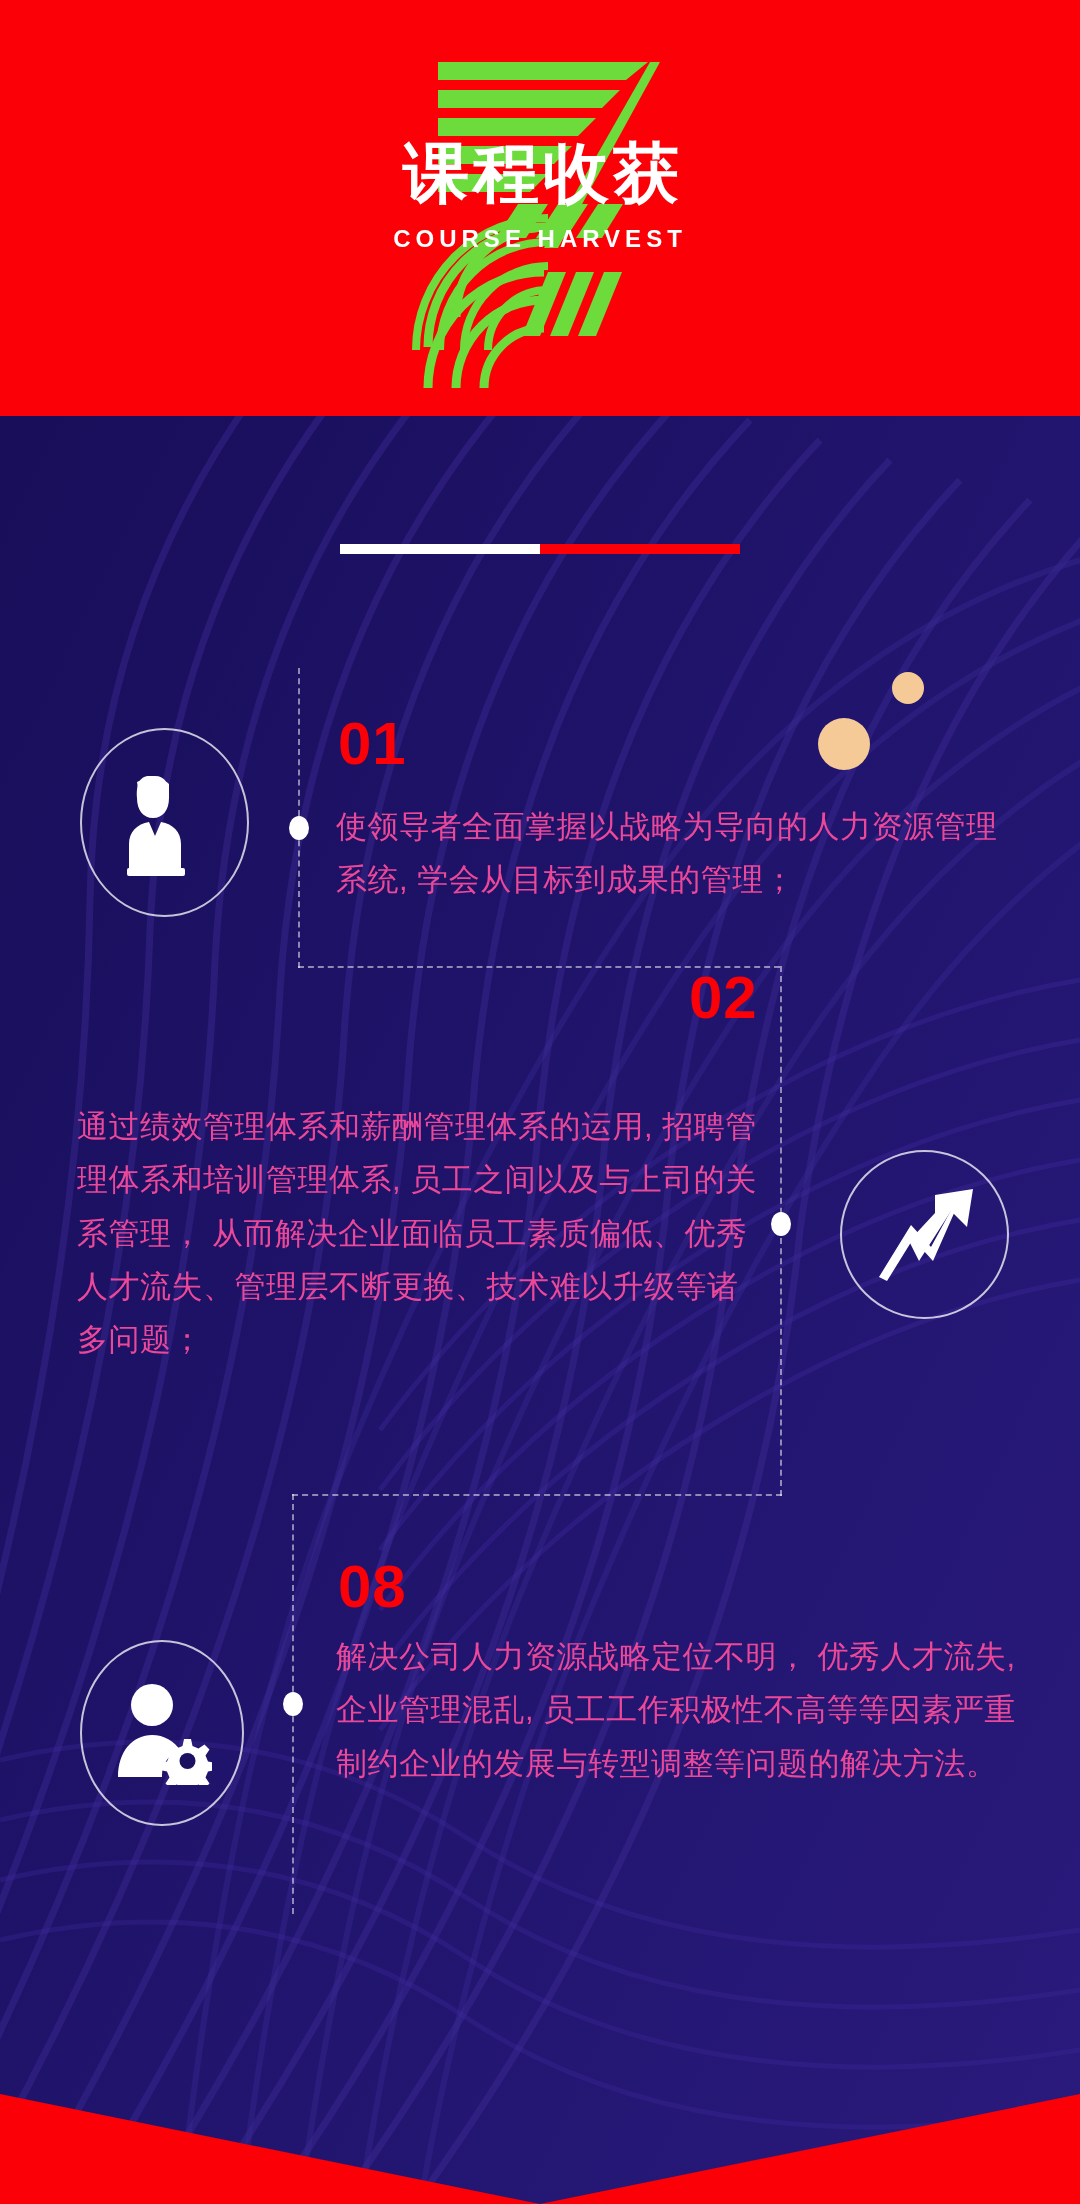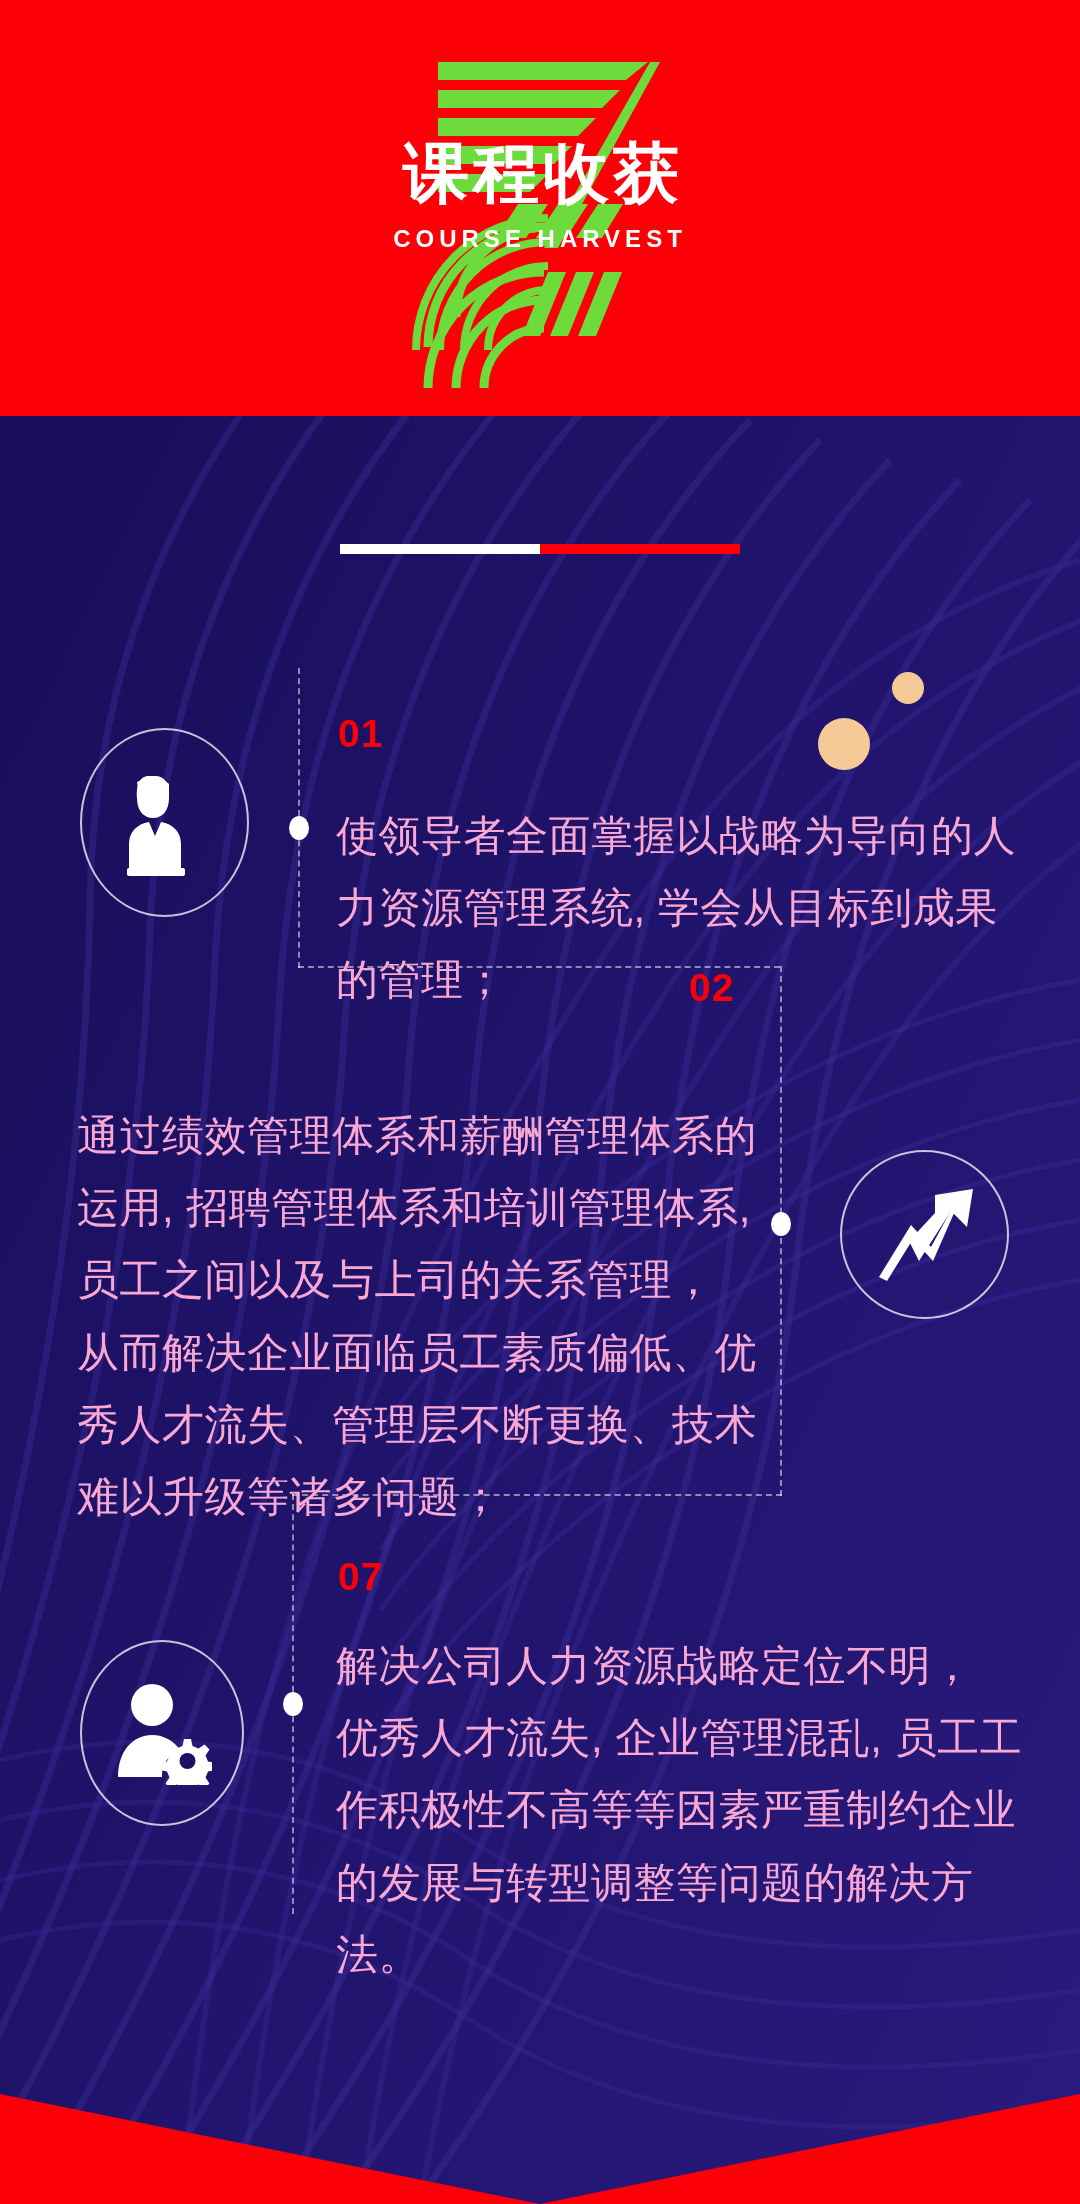--- a/index.html
+++ b/index.html
@@ -64,30 +64,30 @@
   #ic3{left:80px;top:1640px;width:160px;height:182px;}
 
   
   .bullet{position:absolute;width:20px;height:24px;border-radius:50%;background:#ffffff;z-index:7;}
   #b1{left:289px;top:816px;}
   #b2{left:771px;top:1212px;}
   #b3{left:283px;top:1692px;}
 
   
   .num{
-    position:absolute;color:#FB0007;font-size:39px;font-weight:bold;
+    position:absolute;color:#FB0007;font-size:60px;font-weight:bold;
     letter-spacing:1px;z-index:6;line-height:1;
   }
   #n1{left:338px;top:714px;}
   #n2{left:655px;top:968px;margin-left:34px;}
   #n3{left:338px;top:1557px;}
 
   .body-text{
-    position:absolute;color:#f9a8d4;z-index:6;
-    font-size:42px;line-height:1.72;font-weight:500;
+    position:absolute;color:#ec4899;z-index:6;
+    font-size:31px;line-height:1.72;font-weight:500;
     letter-spacing:.5px;
   }
   #t1{left:336px;top:800px;width:690px;}
   #t2{left:68px;top:1100px;width:690px;margin-left:9px;}
   #t3{left:336px;top:1630px;width:690px;}
   #t2{text-align:left;}
 
   
   .footer{
     position:absolute;left:0;bottom:0;width:1080px;height:150px;z-index:5;
@@ -231,21 +231,21 @@
         <circle cx="40" cy="24" r="21"></circle>
         <path d="M6 96 C6 70 21 54 40 54 C52 54 62 60 69 70 C58 72 50 82 50 94 L50 96 Z"></path>
         <path d="M72 58 l7 0 1.5 7 6 2.5 6-4 5 5 -4 6 2.5 6 7 1.5 0 7 -7 1.5 -2.5 6 4 6 -5 5 -6-4 -6 2.5 -1.5 7 -7 0 -1.5-7 -6-2.5 -6 4 -5-5 4-6 -2.5-6 -7-1.5 0-7 7-1.5 2.5-6 -4-6 5-5 6 4 6-2.5 Z"></path>
         <circle cx="75.5" cy="80" r="8" fill="#1b1160"></circle>
       </g>
     </svg>
   </div>
 
   <div class="num" id="n1">01</div>
   <div class="num" id="n2">02</div>
-  <div class="num" id="n3">07</div>
+  <div class="num" id="n3">08</div>
 
   <div class="body-text" id="t1">使领导者全面掌握以战略为导向的人力资源管理系统, 学会从目标到成果的管理；</div>
   <div class="body-text" id="t2">通过绩效管理体系和薪酬管理体系的运用, 招聘管理体系和培训管理体系, 员工之间以及与上司的关系管理， 从而解决企业面临员工素质偏低、优秀人才流失、管理层不断更换、技术难以升级等诸多问题；</div>
   <div class="body-text" id="t3">解决公司人力资源战略定位不明， 优秀人才流失, 企业管理混乱, 员工工作积极性不高等等因素严重制约企业的发展与转型调整等问题的解决方法。</div>
 
   <svg class="footer" viewBox="0 0 1080 150" preserveAspectRatio="none" aria-hidden="true">
     <polygon fill="#FB0007" points="0,40 540,150 1080,40 1080,150 0,150"></polygon>
   </svg>
 
 </div>

